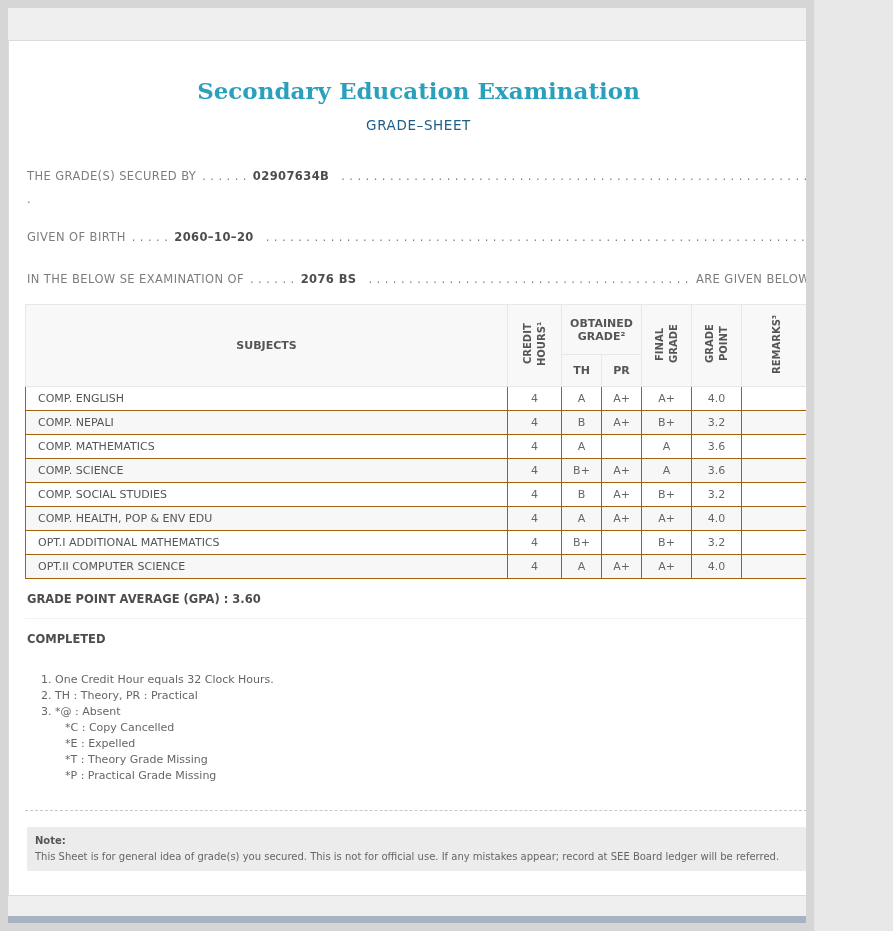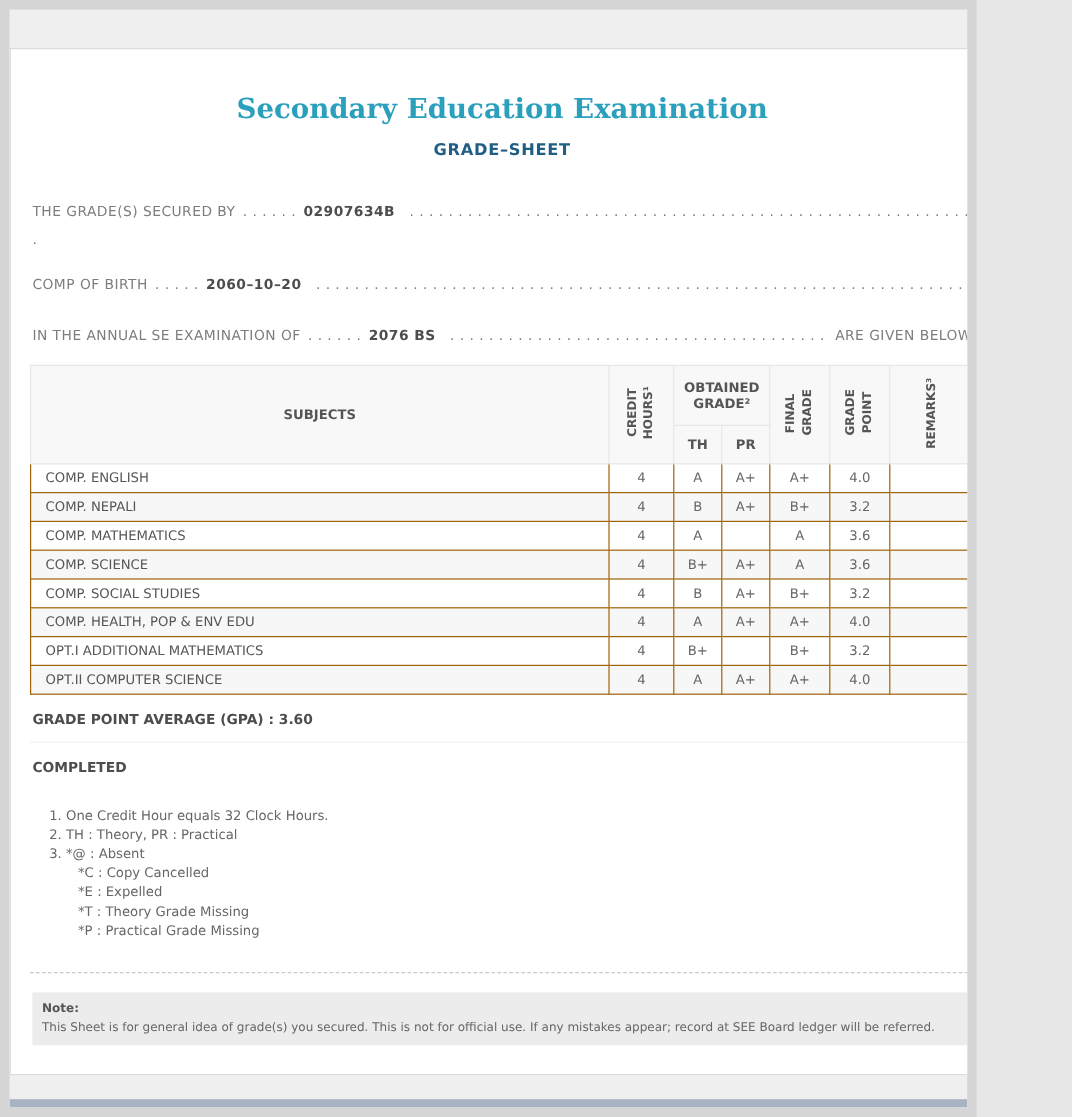--- a/index.html
+++ b/index.html
@@ -29,21 +29,21 @@
     text-align:center;
     font-family:"DejaVu Serif", serif;
     font-size:23px;
     font-weight:bold;
     color:#2ba0bc;
   }
   h2.page-subtitle {
     margin:13px 0 0;
     text-align:center;
     font-size:13.5px;
-    font-weight:bold;
+    font-weight:normal;
     letter-spacing:0.6px;
     color:#215e86;
   }
   .info {
     margin:34px 2px 0;
     color:#7d7d7d;
     font-size:11.5px;
     letter-spacing:0.4px;
   }
   .info-line {
@@ -153,27 +153,27 @@
       <div class="info-line line-secured">
         <span>THE GRADE(S) SECURED BY</span>
         <span class="dots">. . . . . .</span>
         <span class="value">02907634B</span>
         <span class="leader">. . . . . . . . . . . . . . . . . . . . . . . . . . . . . . . . . . . . . . . . . . . . . . . . . . . . . . . . . . . . . . . . . . . . . . . . . . . . . . . . . . . . . . . . . . . . . . . . . . . . . . . . . . . . . . . . . . . .</span>
       </div>
       <div class="info-line line-continuation">
         <span>.</span>
       </div>
       <div class="info-line line-dob">
-        <span>COMP OF BIRTH</span>
+        <span>GIVEN OF BIRTH</span>
         <span class="dots">. . . . .</span>
         <span class="value">2060–10–20</span>
         <span class="leader">. . . . . . . . . . . . . . . . . . . . . . . . . . . . . . . . . . . . . . . . . . . . . . . . . . . . . . . . . . . . . . . . . . . . . . . . . . . . . . . . . . . . . . . . . . . . . . . . . . . . . . . . . . . . . . . . . . . .</span>
       </div>
       <div class="info-line">
-        <span>IN THE ANNUAL SE EXAMINATION OF</span>
+        <span>IN THE BELOW SE EXAMINATION OF</span>
         <span class="dots">. . . . . .</span>
         <span class="value">2076 BS</span>
         <span class="leader">. . . . . . . . . . . . . . . . . . . . . . . . . . . . . . . . . . . . . . . . . . . . . . . . . . . . . . . . . . . . . . . . . . . . . . . . . . . . . . . . . . . . . . . . . . . . . . . . . . . . . . . . . . . . . . . . . . . .</span>
         <span class="suffix">ARE GIVEN BELOW</span>
       </div>
     </div>
 
     <table class="grades">
       <colgroup>
         <col>

